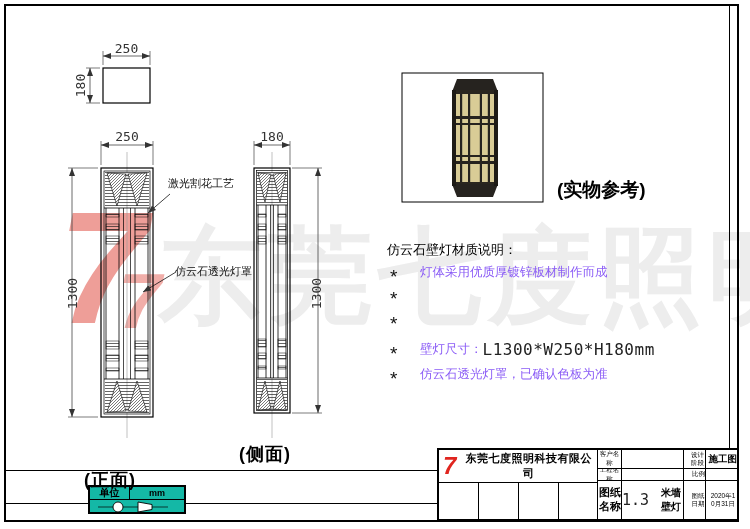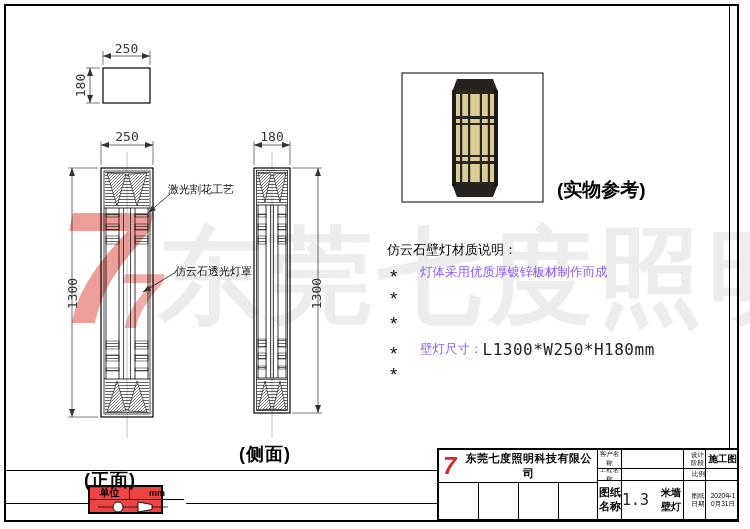--- a/index.html
+++ b/index.html
@@ -22,22 +22,22 @@
   .rot{transform:rotate(-90deg);}
   .callout{font-size:11px;color:#111;z-index:4;}
   .viewname{font-size:18px;font-weight:bold;z-index:4;letter-spacing:1px;}
   .caption{font-size:19px;font-weight:bold;z-index:4;}
   .notes-title{font-size:13px;z-index:4;}
   .note-line{position:absolute;z-index:4;display:flex;align-items:center;white-space:nowrap;}
   .star{display:inline-block;width:30px;font-size:19px;line-height:10px;transform:translateY(4px);color:#111;}
   .note-text{font-size:12.5px;color:#8b5cf6;}
   .note-dim{font-family:"DejaVu Sans Mono",monospace;font-size:16px;color:#222;letter-spacing:0.5px;}
   
-  .unit-table{position:absolute;left:88px;top:485px;width:75px;height:29px;border:2px solid #000;
-              box-sizing:border-box;background:#ef4444;z-index:2;}
+  .unit-table{position:absolute;left:88px;top:485px;width:98px;height:29px;border:2px solid #000;
+              box-sizing:border-box;background:#14b8a6;z-index:2;}
   .unit-cell{position:absolute;box-sizing:border-box;display:flex;align-items:center;justify-content:center;}
   .unit-label{font-size:10px;font-weight:bold;}
   .unit-value{font-size:9px;font-weight:bold;}
   
   .tb{position:absolute;left:437px;top:448px;width:302px;height:73px;border:2px solid #000;
       box-sizing:border-box;background:#fff;z-index:2;}
   .c{position:absolute;box-sizing:border-box;display:flex;align-items:center;justify-content:flex-end;
      overflow:hidden;text-align:center;}
   .br{border-right:1px solid #000;} .bb{border-bottom:1px solid #000;}
   .tb-company{justify-content:flex-start;padding-left:4px;gap:4px;}
@@ -263,21 +263,21 @@
     </g>
   </svg>
 
   <div class="t dim" style="left:103px;top:41px;width:47px;">250</div>
   <div class="t dim rot" style="left:62px;top:78px;width:36px;">180</div>
   <div class="t dim" style="left:101px;top:129px;width:52px;">250</div>
   <div class="t dim rot" style="left:50px;top:286px;width:44px;">1300</div>
   <div class="t dim" style="left:254px;top:129px;width:36px;">180</div>
   <div class="t dim rot" style="left:294px;top:286px;width:44px;">1300</div>
 
-  <div class="t callout" style="left:168px;top:182px;">激光割花工艺</div>
+  <div class="t callout" style="left:168px;top:176px;">激光割花工艺</div>
   <div class="t callout" style="left:175px;top:264px;">仿云石透光灯罩</div>
 
   <div class="t viewname" style="left:84px;top:468px;">(正面)</div>
   <div class="t viewname" style="left:239px;top:442px;">(侧面)</div>
 
   <div class="t caption" style="left:557px;top:177px;">(实物参考)</div>
 
   <div class="t notes-title" style="left:387px;top:241px;">仿云石壁灯材质说明：</div>
 
   <div class="note-line" style="left:390px;top:264px;">
@@ -290,15 +290,16 @@
   <div class="note-line" style="left:390px;top:315px;">
     <span class="star">*</span>
   </div>
   <div class="note-line" style="left:390px;top:340px;">
     <span class="star">*</span>
     <span class="note-text">壁灯尺寸：</span>
     <span class="note-dim">L1300*W250*H180mm</span>
   </div>
   <div class="note-line" style="left:390px;top:366px;">
     <span class="star">*</span>
+    <span class="note-text">仿云石透光灯罩，已确认色板为准</span>
   </div>
 
 </div>
 
 </body></html>

